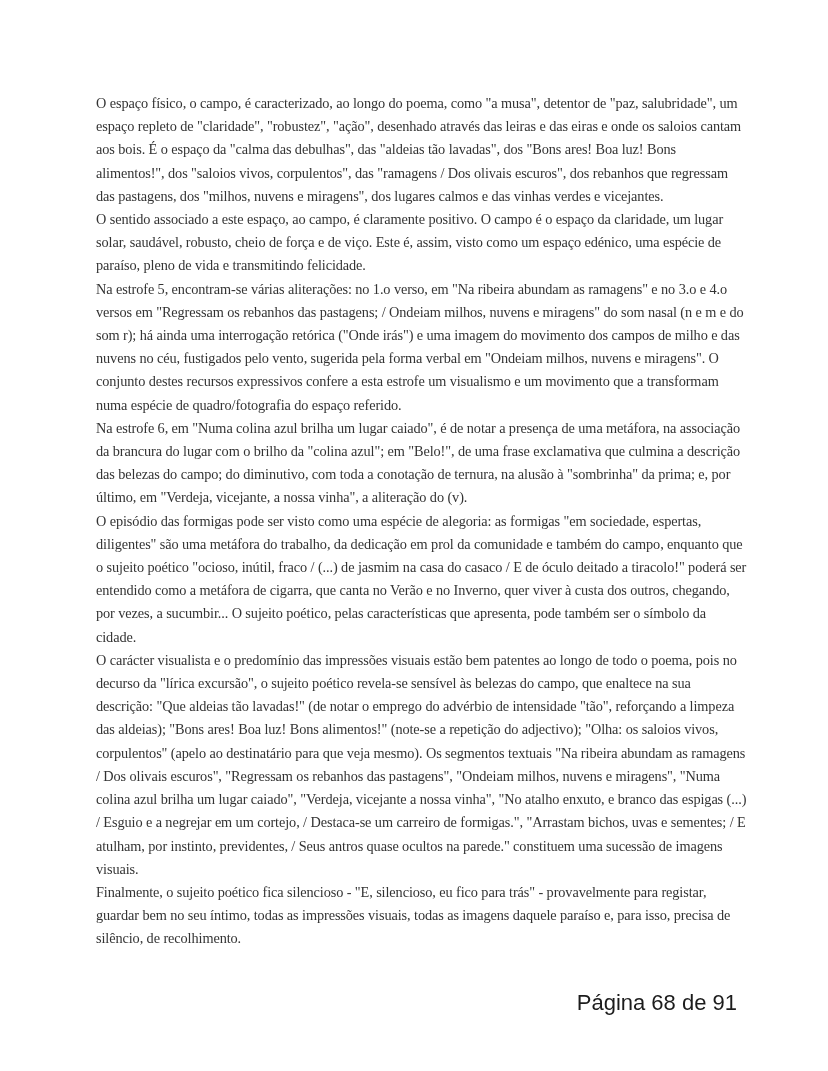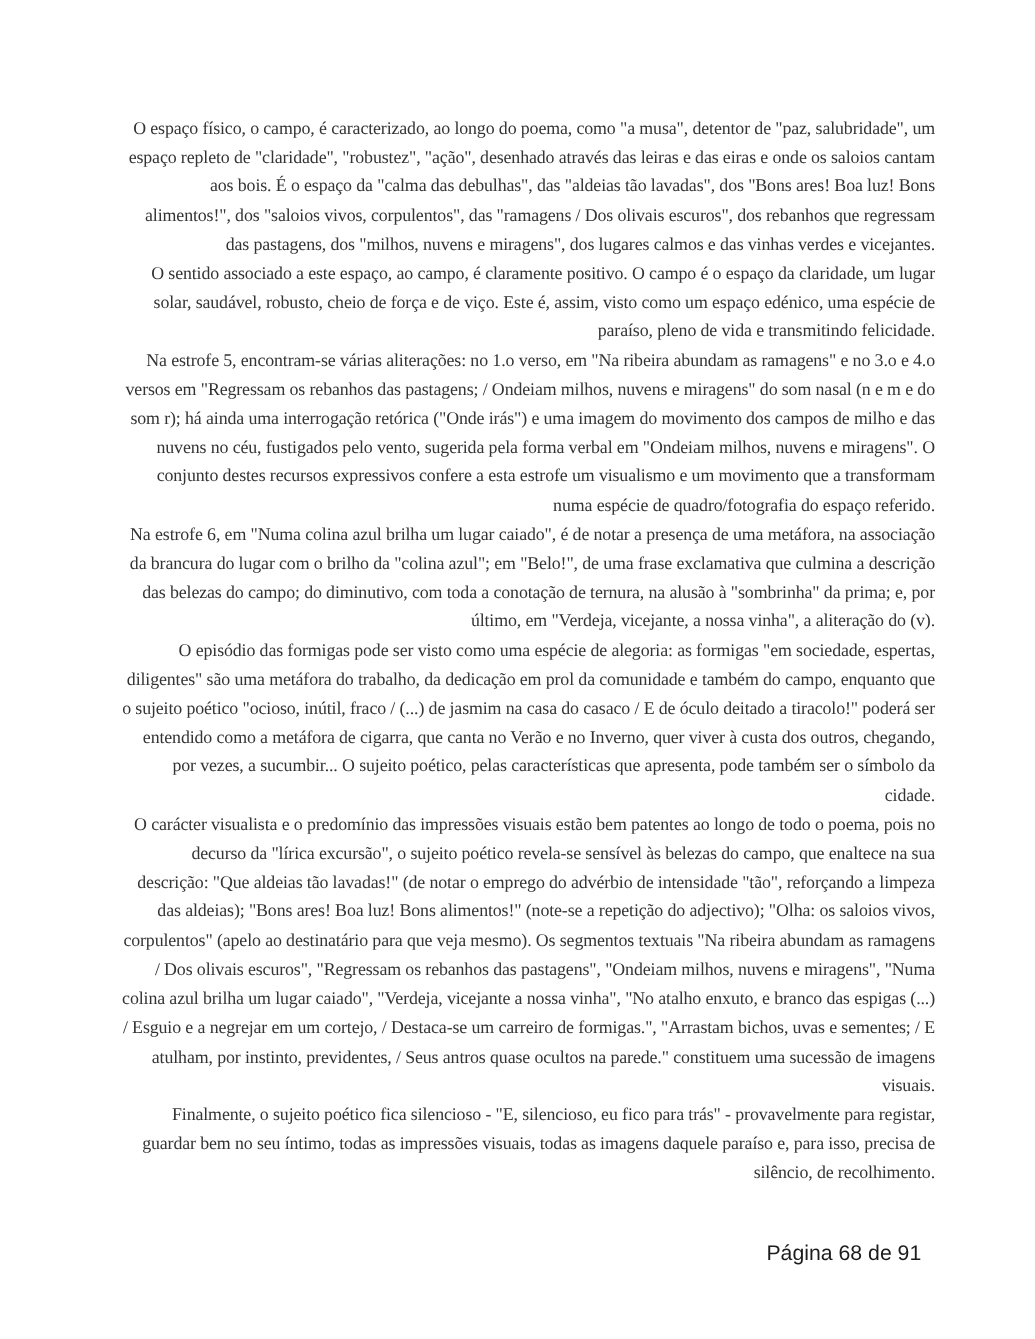--- a/index.html
+++ b/index.html
@@ -21,33 +21,33 @@
     position:absolute;
     left:96px;
     top:92px;
     width:652px;
     max-height:896px;
     overflow:hidden;
     color:var(--text);
     font-size:14.3px;
     line-height:23.2px;
     letter-spacing:-0.1px;
-    text-align:right;
+    text-align:left;
   }
   .content p{
     margin:0;
     padding:0;
   }
   .footer{
     position:absolute;
     top:992px;
     right:91px;
     color:var(--footer-text);
     font-family:"Liberation Sans","DejaVu Sans",sans-serif;
-    font-size:17px;
+    font-size:22px;
     line-height:21px;
     margin-left:20px;
   }
 </style>
 </head>
 <body>
 
 <div class="page">
   <div class="content">
       <p>O espaço físico, o campo, é caracterizado, ao longo do poema, como "a musa", detentor de "paz, salubridade", um espaço repleto de "claridade", "robustez", "ação", desenhado através das leiras e das eiras e onde os saloios cantam aos bois. É o espaço da "calma das debulhas", das "aldeias tão lavadas", dos "Bons ares! Boa luz! Bons alimentos!", dos "saloios vivos, corpulentos", das "ramagens / Dos olivais escuros", dos rebanhos que regressam das pastagens, dos "milhos, nuvens e miragens", dos lugares calmos e das vinhas verdes e vicejantes.</p>

